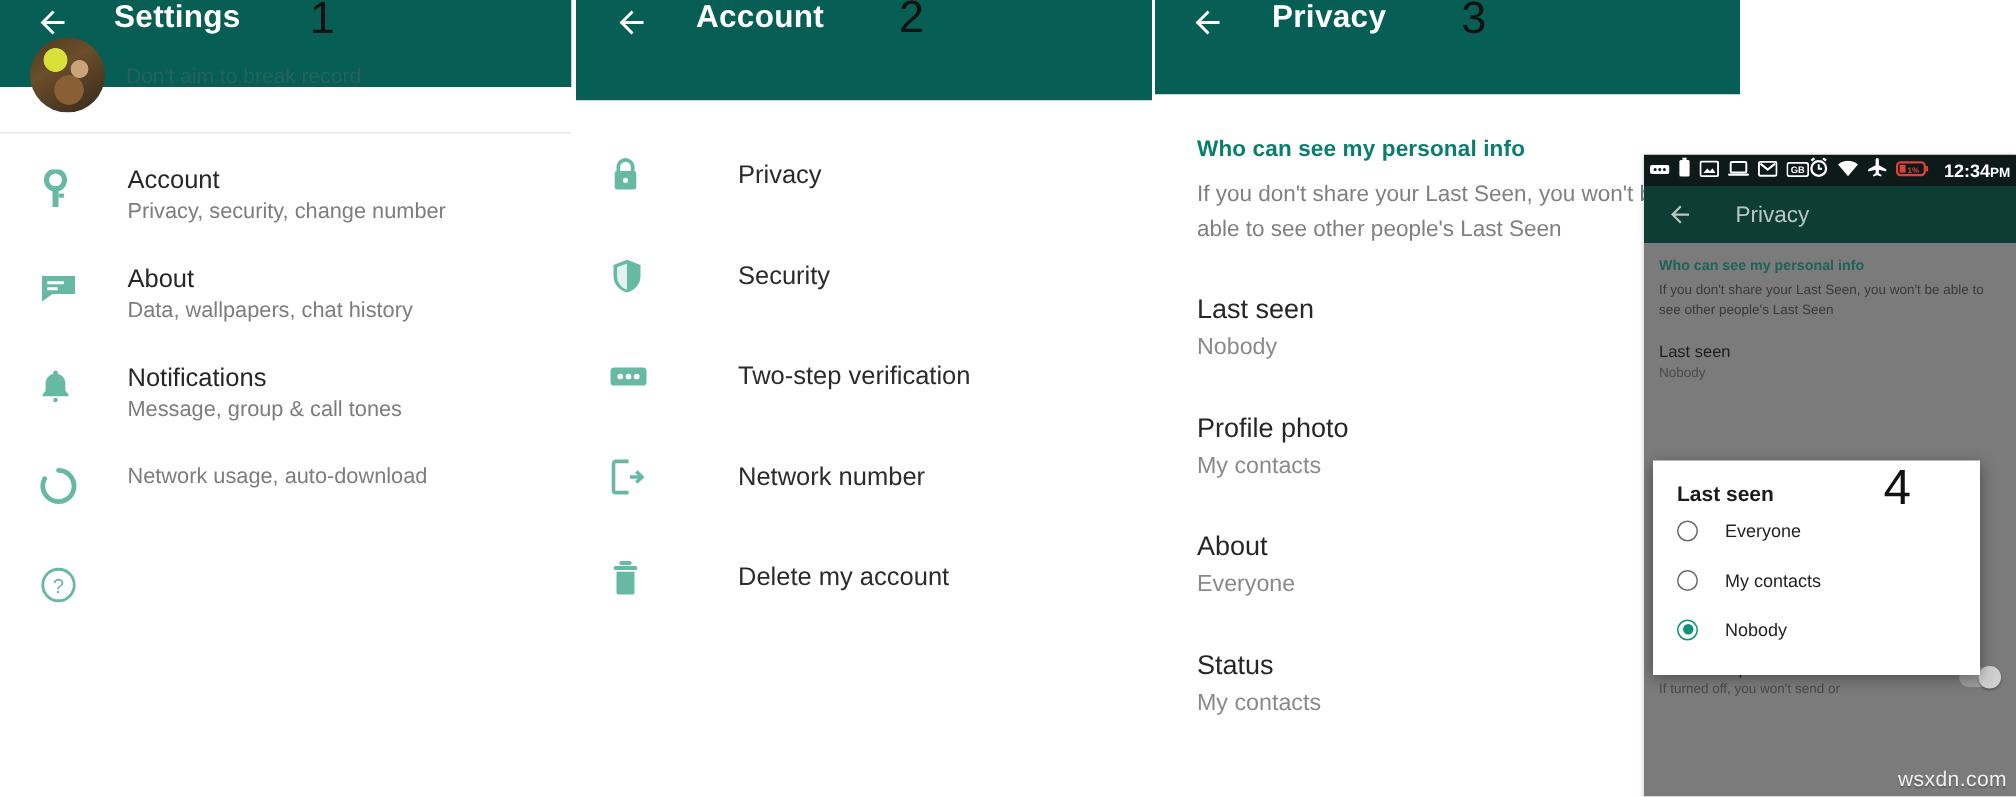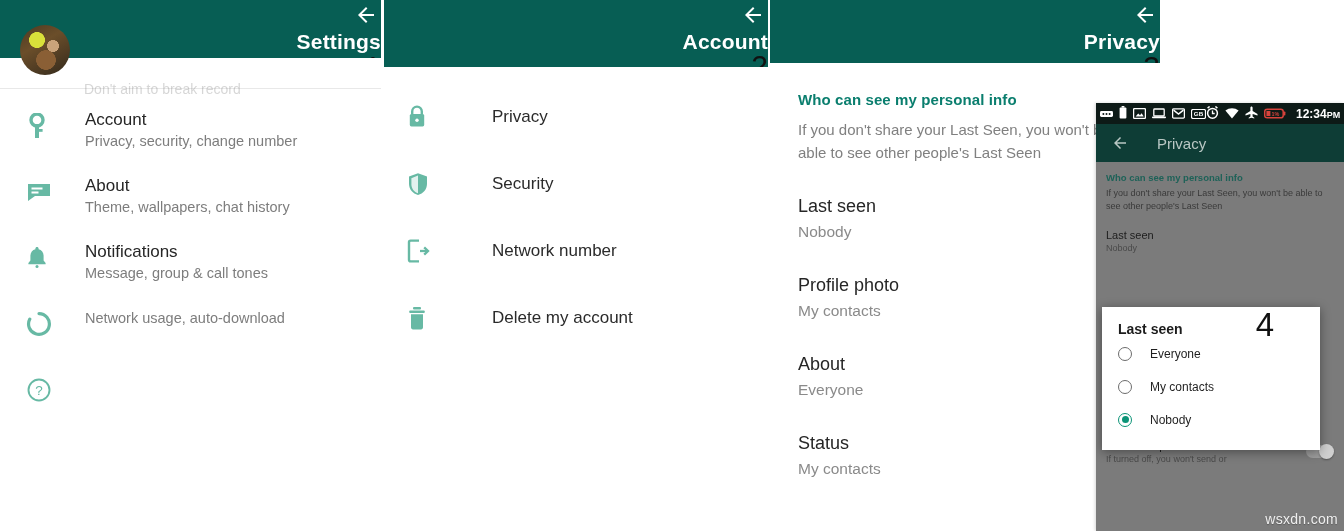--- a/index.html
+++ b/index.html
@@ -31,23 +31,22 @@
     top: 0;
     background: #ffffff;
     overflow: hidden;
   }
   .appbar {
     position: absolute;
     left: 0; top: 0;
     width: 100%;
     background: #075E54;
     display: flex;
-    align-items: flex-end;
+    align-items: flex-start;
     box-sizing: border-box;
-    flex-direction: column;
   }
   .back-arrow {
     width: 30px; height: 30px;
     flex: 0 0 auto;
     display: flex;
     align-items: center;
     justify-content: center;
   }
   .back-arrow svg { display:block; }
   .appbar-title {
@@ -97,21 +96,20 @@
     overflow: hidden;
   }
   .profile-name-ghost {
     position: absolute;
     left: 84px;
     top: -16px;
     font-size: 14px;
     color: #6f6f6f;
     opacity: .28;
     white-space: nowrap;
-    margin-top: 39px;
   }
   .divider {
     height: 1px;
     background: #e8e8e8;
     margin: 0;
   }
 
   .settings-list { padding-top: 8px; }
   .settings-row {
     display: flex;
@@ -422,21 +420,21 @@
         <div class="settings-row">
           <span class="settings-icon">
             <svg width="26" height="22" viewBox="0 0 26 22">
                 <path d="M2 3h22v12H9l-7 5z" fill="#67b9a4"></path>
                 <rect x="5.5" y="6.5" width="11" height="2" fill="#ffffff"></rect>
                 <rect x="5.5" y="10.5" width="7" height="2" fill="#ffffff"></rect>
               </svg>
           </span>
           <span class="settings-text">
             <span class="settings-title">About</span>
-            <span class="settings-sub" style="display:block">Theme, wallpapers, chat history</span>
+            <span class="settings-sub" style="display:block">Data, wallpapers, chat history</span>
           </span>
         </div>
 
         <div class="settings-row">
           <span class="settings-icon">
             <svg width="22" height="26" viewBox="0 0 22 26">
                 <path d="M11 2c.9 0 1.6.7 1.6 1.6v.7c3 .7 5 3.3 5 6.5v4.6l2 2.6v1.2H2.4v-1.2l2-2.6v-4.6c0-3.2 2-5.8 5-6.5v-.7C9.4 2.7 10.1 2 11 2z" fill="#67b9a4"></path>
                 <circle cx="11" cy="21.6" r="1.5" fill="#67b9a4"></circle>
               </svg>
           </span>
@@ -498,20 +496,31 @@
         <div class="account-row">
           <span class="account-icon">
             <svg width="24" height="26" viewBox="0 0 24 26">
                 <path d="M12 2.2l9 3.4v7.2c0 5.6-3.8 9.9-9 11.2-5.2-1.3-9-5.6-9-11.2V5.6z" fill="#67b9a4"></path>
                 <path d="M12 4.6v17.6c-3.8-1.2-6.6-4.6-6.6-9V7.2z" fill="#ffffff" opacity=".82"></path>
               </svg>
           </span>
           <span class="account-label">Security</span>
         </div>
 
+        <div class="account-row">
+          <span class="account-icon">
+            <svg width="26" height="18" viewBox="0 0 26 18">
+                <rect x="1" y="3" width="24" height="12" rx="2.4" fill="#67b9a4"></rect>
+                <circle cx="7.5" cy="9" r="1.9" fill="#ffffff"></circle>
+                <circle cx="13" cy="9" r="1.9" fill="#ffffff"></circle>
+                <circle cx="18.5" cy="9" r="1.9" fill="#ffffff"></circle>
+              </svg>
+          </span>
+          <span class="account-label">Two-step verification</span>
+        </div>
 
         <div class="account-row">
           <span class="account-icon">
             <svg width="24" height="26" viewBox="0 0 24 26">
                 <path d="M13 2.6H4.6A1.6 1.6 0 0 0 3 4.2v17.6c0 .9.7 1.6 1.6 1.6H13" fill="none" stroke="#67b9a4" stroke-width="2.4"></path>
                 <path d="M14 13h7" stroke="#67b9a4" stroke-width="2.3"></path>
                 <path d="M18.2 9.4L22 13l-3.8 3.6" fill="none" stroke="#67b9a4" stroke-width="2.3"></path>
               </svg>
           </span>
           <span class="account-label">Network number</span>

